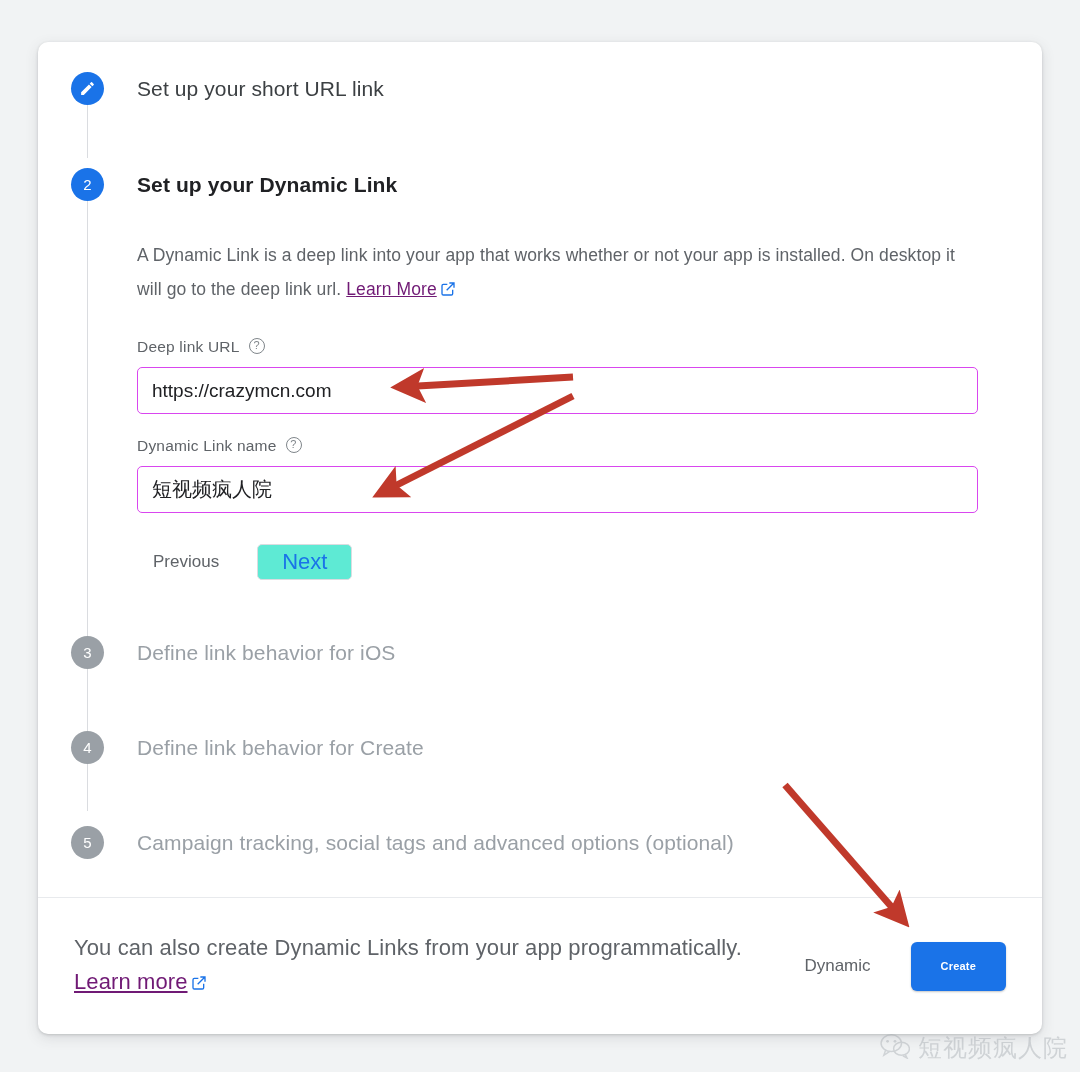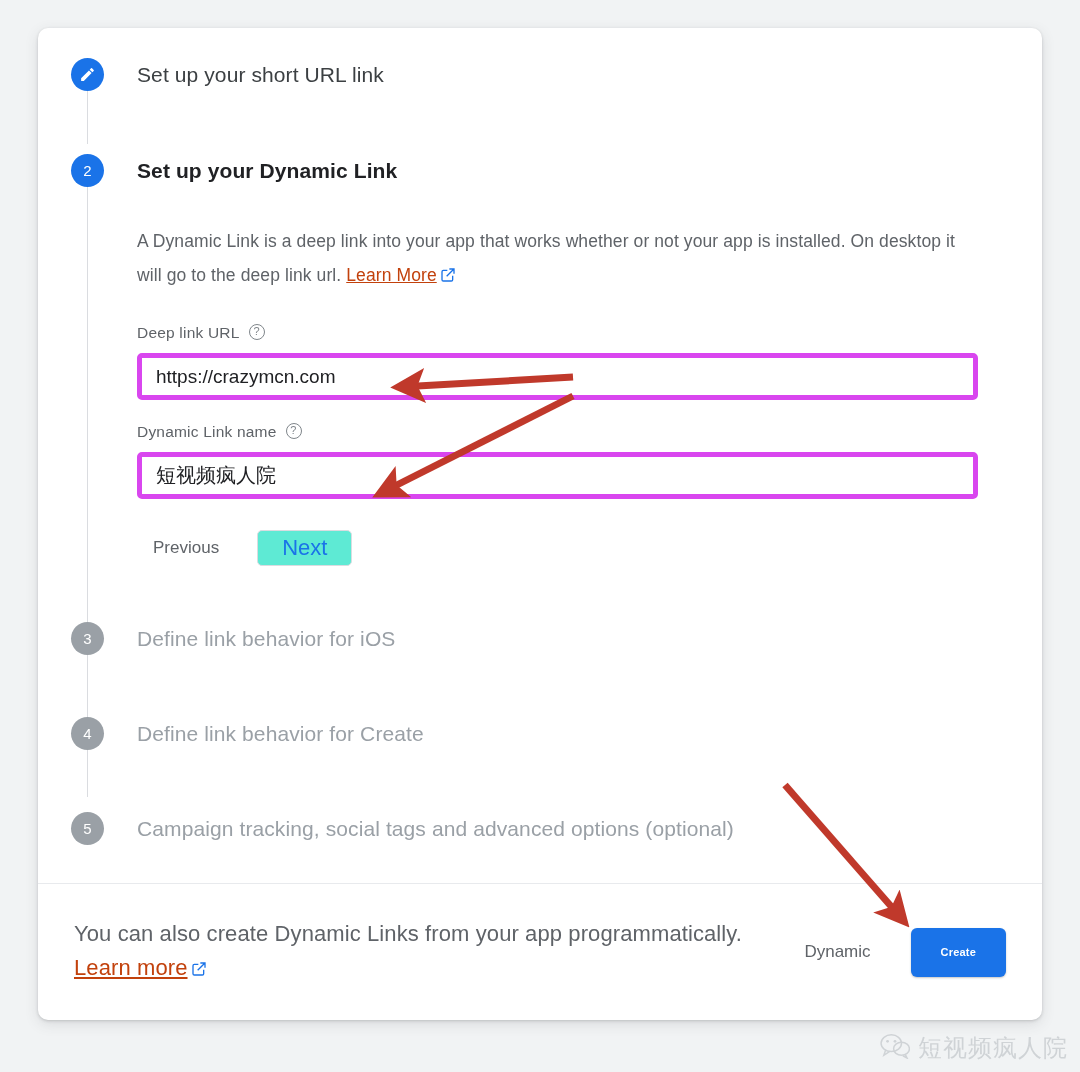--- a/index.html
+++ b/index.html
@@ -13,21 +13,21 @@
     background: #f1f3f4;
     font-family: "Liberation Sans", "DejaVu Sans", sans-serif;
     overflow: hidden;
     position: relative;
   }
 
   
   #card {
     position: absolute;
     left: 38px;
-    top: 28px;
+    top: 42px;
     width: 1004px;
     height: 992px;
     background: #ffffff;
     border-radius: 10px;
     box-shadow: 0 1px 3px rgba(60,64,67,.22), 0 4px 14px rgba(60,64,67,.13);
     overflow: hidden;
   }
 
   
   .stepper {
@@ -90,21 +90,21 @@
     padding: 0 0 0 0;
   }
   .desc {
     font-size: 17.5px;
     color: #5f6368;
     line-height: 34px;
     width: 845px;
     letter-spacing: .1px;
   }
   a.link {
-    color: #c2410c;
+    color: #701a75;
     text-decoration: underline;
     cursor: pointer;
   }
   .ext-icon {
     display: inline-block;
     vertical-align: -2px;
     margin-left: 3px;
   }
 
   .field-label {
@@ -122,21 +122,21 @@
     color: #80868b;
     font-size: 11px;
     line-height: 13px;
     text-align: center;
     display: inline-block;
     font-family: "Liberation Sans", sans-serif;
   }
   .text-input {
     width: 841px;
     height: 47px;
-    border: 5px solid #d946ef;
+    border: 1px solid #d946ef;
     border-radius: 5px;
     background: #fff;
     font-size: 19px;
     color: #202124;
     padding: 16px 14px;
     font-family: "Liberation Sans", "DejaVu Sans", sans-serif;
     outline: none;
   }
   .text-input.cjk { font-size: 20px; }
 

